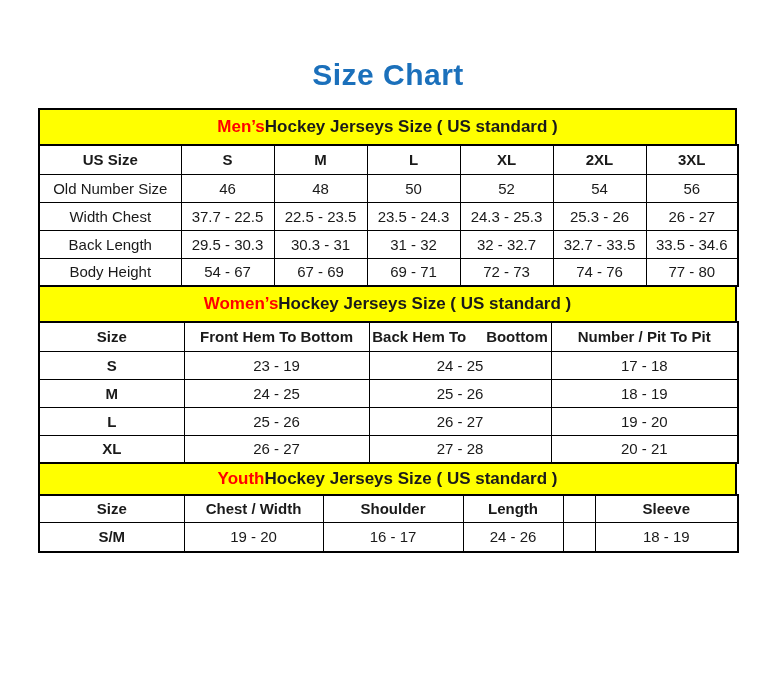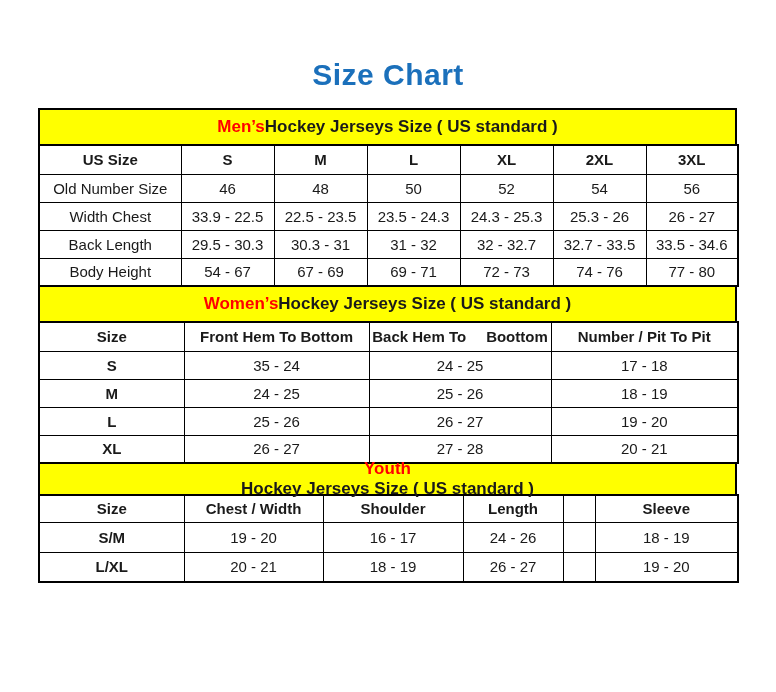--- a/index.html
+++ b/index.html
@@ -22,21 +22,21 @@
     box-sizing: border-box;
     width: 699px;
     border: 2px solid #000;
     background: #ffff00;
     display: flex; align-items: center; justify-content: center;
     font-weight: bold; font-size: 17px;
     height: 38px;
     margin-top: -2px;
   }
   .band.first { margin-top: 0; }
-  .band.short { height: 34px; flex-direction: column; }
+  .band.short { height: 34px; }
   .band .hl { color: #ff0000; }
   table {
     border-collapse: collapse;
     table-layout: fixed;
     width: 699px;
     border: 2px solid #000;
     margin-top: -2px;
     padding-left: 24px;
   }
   td, th {
@@ -99,21 +99,21 @@
       <td>Old Number Size</td>
       <td>46</td>
       <td>48</td>
       <td>50</td>
       <td>52</td>
       <td>54</td>
       <td>56</td>
     </tr>
     <tr>
       <td>Width Chest</td>
-      <td>33.9 - 22.5</td>
+      <td>37.7 - 22.5</td>
       <td>22.5 - 23.5</td>
       <td>23.5 - 24.3</td>
       <td>24.3 - 25.3</td>
       <td>25.3 - 26</td>
       <td>26 - 27</td>
     </tr>
     <tr>
       <td>Back Length</td>
       <td>29.5 - 30.3</td>
       <td>30.3 - 31</td>
@@ -148,21 +148,21 @@
     </colgroup>
     <tbody>
         <tr class="hdr">
       <th>Size</th>
       <th>Front Hem To Bottom</th>
       <th><span>Back Hem To</span><span class="wavy">Boottom</span></th>
       <th>Number / Pit To Pit</th>
     </tr>
     <tr>
       <td class="lbl-bold">S</td>
-      <td>35 - 24</td>
+      <td>23 - 19</td>
       <td>24 - 25</td>
       <td>17 - 18</td>
     </tr>
     <tr>
       <td class="lbl-bold">M</td>
       <td>24 - 25</td>
       <td>25 - 26</td>
       <td>18 - 19</td>
     </tr>
     <tr>
@@ -204,24 +204,16 @@
       <th>Sleeve</th>
     </tr>
     <tr>
       <td class="lbl-bold">S/M</td>
       <td>19 - 20</td>
       <td>16 - 17</td>
       <td>24 - 26</td>
       <td></td>
       <td>18 - 19</td>
     </tr>
-    <tr>
-      <td class="lbl-bold">L/XL</td>
-      <td>20 - 21</td>
-      <td>18 - 19</td>
-      <td>26 - 27</td>
-      <td></td>
-      <td>19 - 20</td>
-    </tr>
   </tbody>
     </table>
 
 </div>
 
 </body></html>

